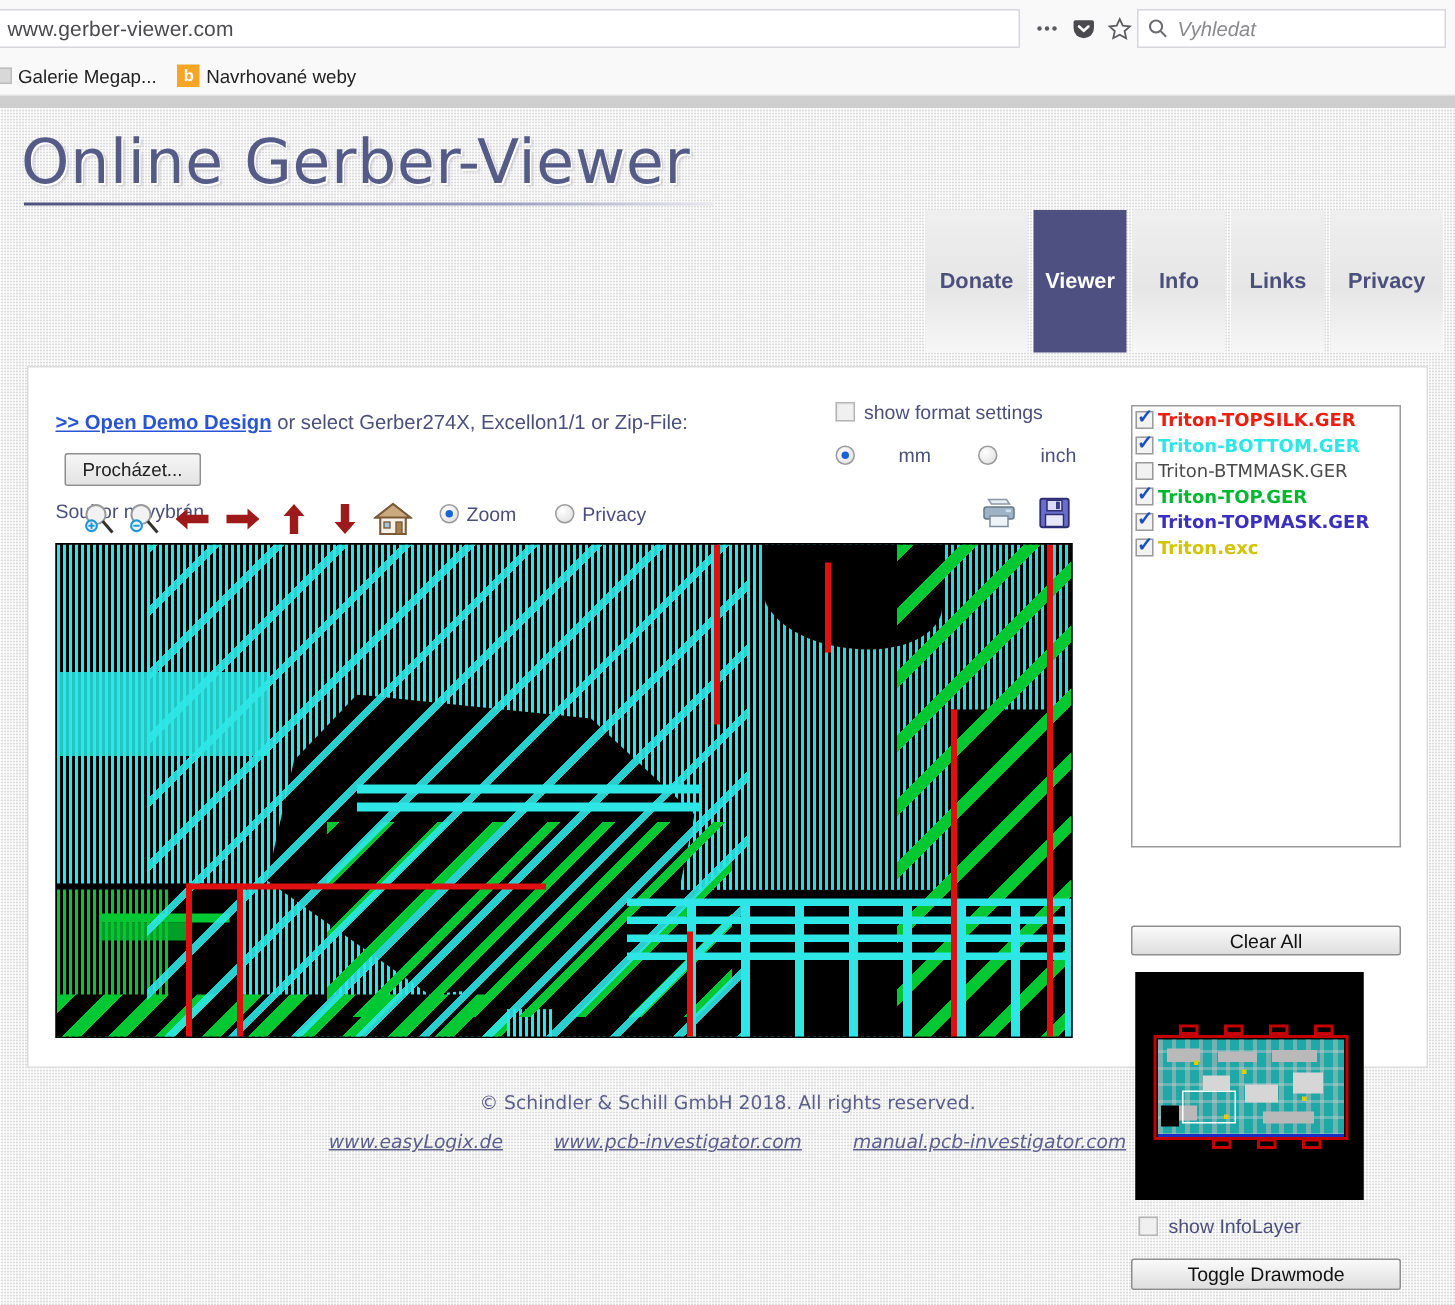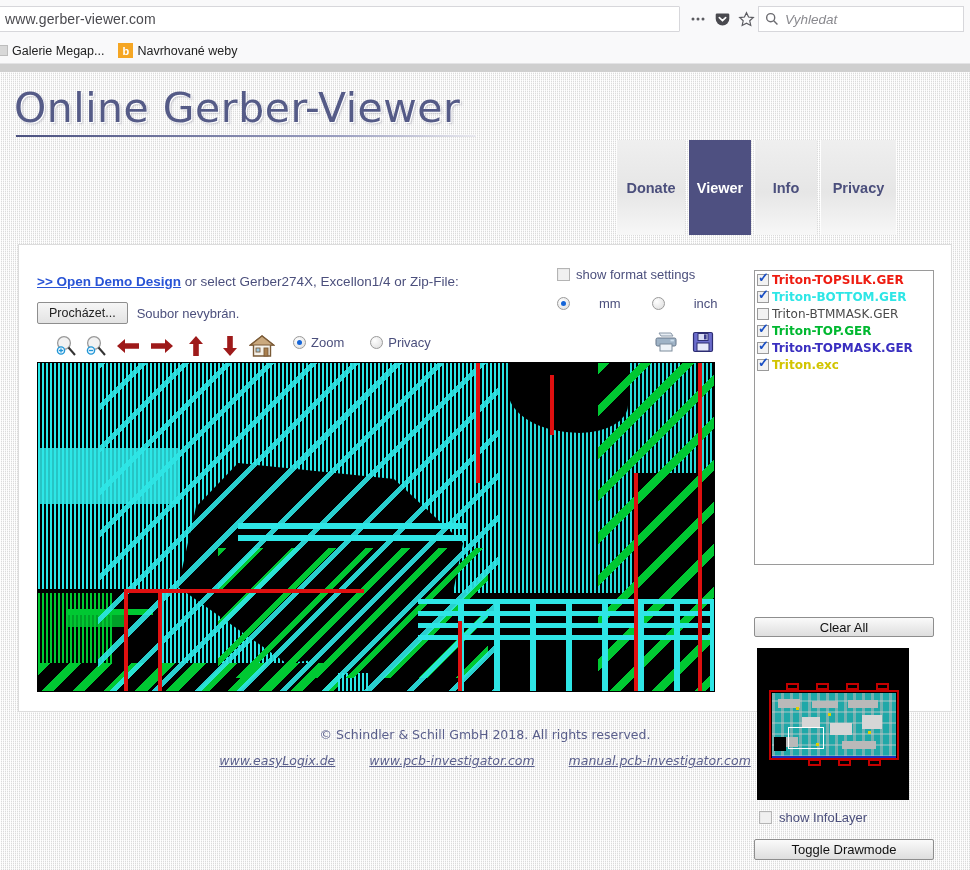--- a/index.html
+++ b/index.html
@@ -101,21 +101,21 @@
   
   #main-panel {
     position:absolute; left:18px; top:172px; width:934px; height:468px;
     background:#ffffff; border:1px solid #dcdcdc;
   }
 
   #open-row { position:absolute; left:18px; top:29px; font-size:13.5px; color:#4b4f7c; }
   #open-demo-link { color:#2954d6; text-decoration:underline; font-weight:bold; }
   #open-rest { color:#4b4f7c; }
 
-  #file-row { position:absolute; left:18px; top:57px; display:flex; align-items:center; gap:9px; }
+  #file-row { position:absolute; left:18px; top:57px; display:flex; align-items:center; gap:9px;flex-direction:column; }
   #browse-btn {
     background:linear-gradient(180deg,#f6f6f6,#e3e3e3);
     border:1px solid #8e8e8e; border-radius:2px;
     font-size:12.5px; color:#222; padding:3px 11px;
     font-family:"Liberation Sans", sans-serif;
   }
   #file-status { font-size:13px; color:#4b4f7c; }
 
   #fmt-block { position:absolute; left:538px; top:22px; }
   .cb-row { display:flex; align-items:center; gap:6px; }
@@ -277,30 +277,33 @@
     <div id="nav">
       <div class="nav-tab wide">
         <span>Donate</span>
       </div>
       <div class="nav-tab active">
         <span>Viewer</span>
       </div>
       <div class="nav-tab">
         <span>Info</span>
       </div>
+      <div class="nav-tab">
+        <span>Links</span>
+      </div>
       <div class="nav-tab wide2">
         <span>Privacy</span>
       </div>
     </div>
   </div>
 
   <div id="main-panel">
 
     <div id="open-row">
-      <a id="open-demo-link" href="#">&gt;&gt; Open Demo Design</a><span id="open-rest"> or select Gerber274X, Excellon1/4 or Zip-File:</span>
+      <a id="open-demo-link" href="#">&gt;&gt; Open Demo Design</a><span id="open-rest"> or select Gerber274X, Excellon1/1 or Zip-File:</span>
     </div>
 
     <div id="file-row">
       <button id="browse-btn">Procházet...</button>
       <span id="file-status">Soubor nevybrán.</span>
     </div>
 
     <div id="fmt-block">
       <div class="cb-row">
         <span class="winchk off"></span>

